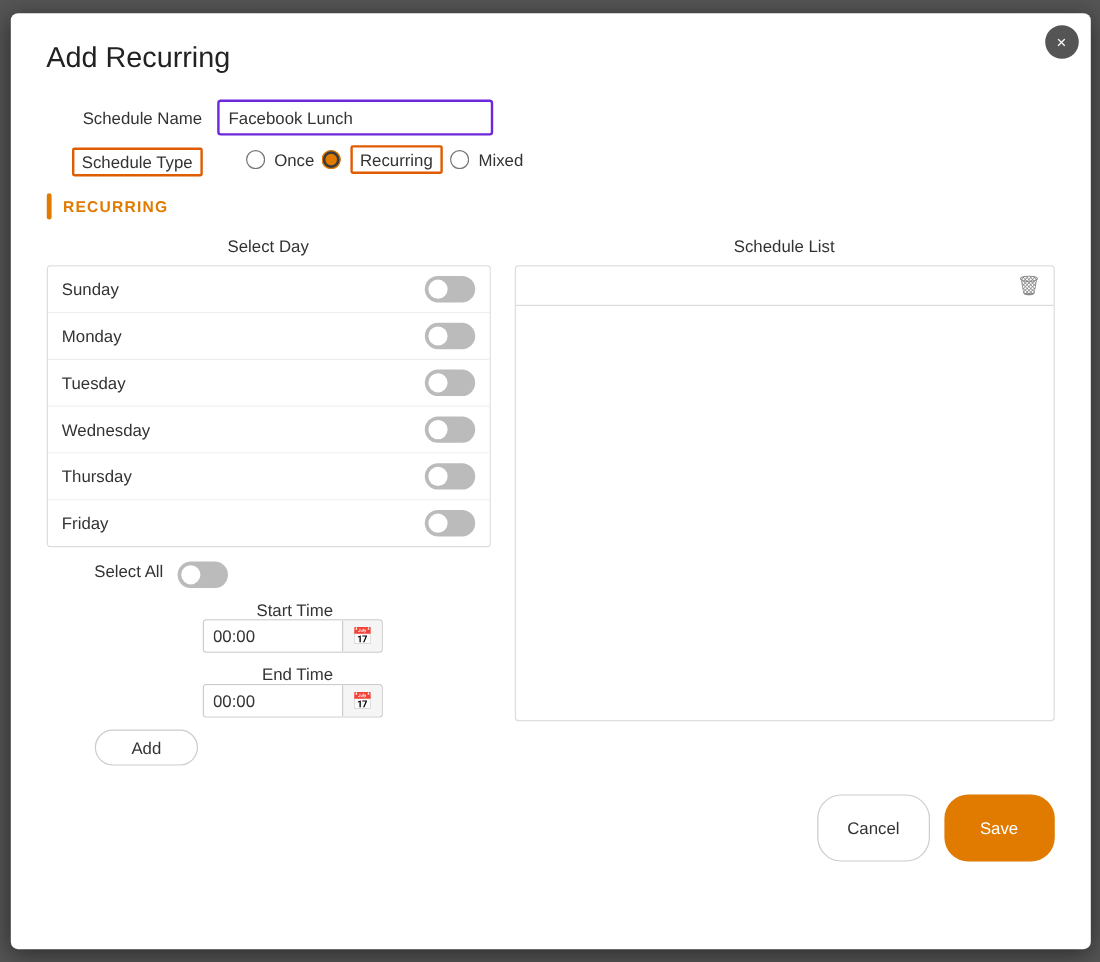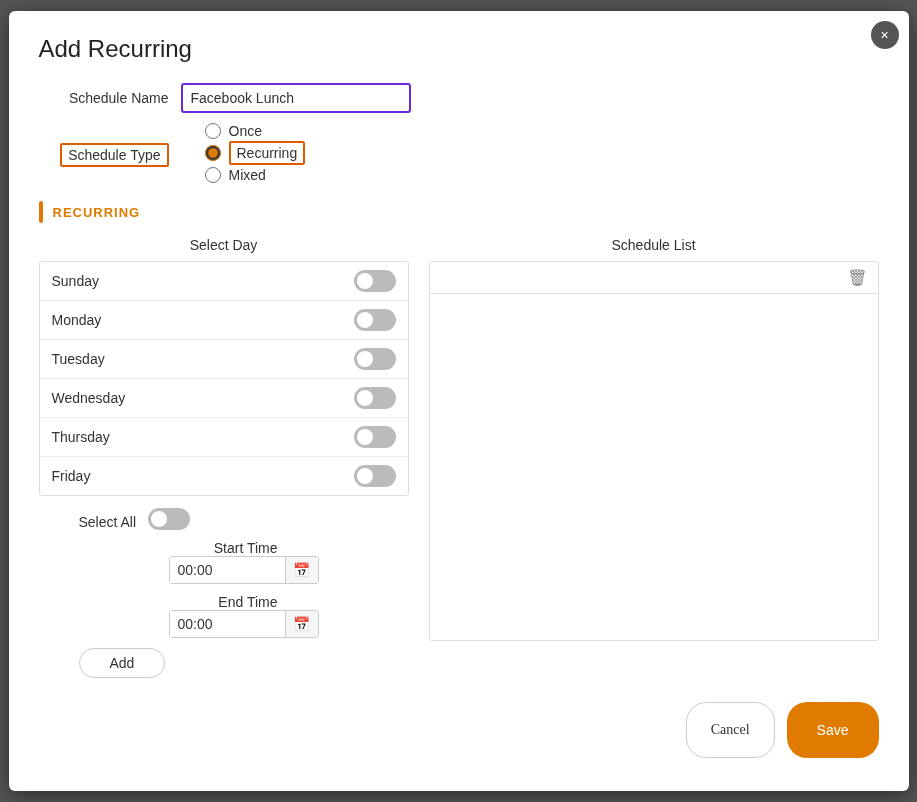--- a/index.html
+++ b/index.html
@@ -63,21 +63,21 @@
     .schedule-name-input {
       width: 230px;
       border: 2px solid #6d28d9;
       border-radius: 3px;
       padding: 5px 8px;
       font-size: 14px;
       color: #333;
     }
     .radio-group {
       display: flex;
-      flex-direction: column;
+      flex-direction: row;
       gap: 6px;
     }
     .radio-row {
       display: flex;
       align-items: center;
       gap: 8px;
       font-size: 14px;
       color: #333;
     }
     .radio-row input[type=radio] {
@@ -179,21 +179,21 @@
       transition: 0.2s;
     }
     .toggle input:checked + .toggle-slider {
       background: #e07b00;
     }
     .toggle input:checked + .toggle-slider:before {
       transform: translateX(20px);
     }
     .select-all-row {
       display: flex;
-      align-items: flex-end;
+      align-items: flex-start;
       gap: 12px;
       margin: 12px 0 10px 40px;
     }
     .select-all-label {
       font-size: 14px;
       color: #333;
     }
     .time-row {
       display: flex;
       align-items: center;
@@ -272,21 +272,20 @@
       margin-top: 24px;
     }
     .cancel-btn {
       border: 1px solid #ccc;
       background: #fff;
       border-radius: 20px;
       padding: 0 24px;
       font-size: 14px;
       color: #333;
       cursor: pointer;
-      font-family: Liberation Serif, serif;
     }
     .save-btn {
       background: #e07b00;
       border: none;
       border-radius: 20px;
       padding: 20px 30px;
       font-size: 14px;
       color: #fff;
       cursor: pointer;
     }

